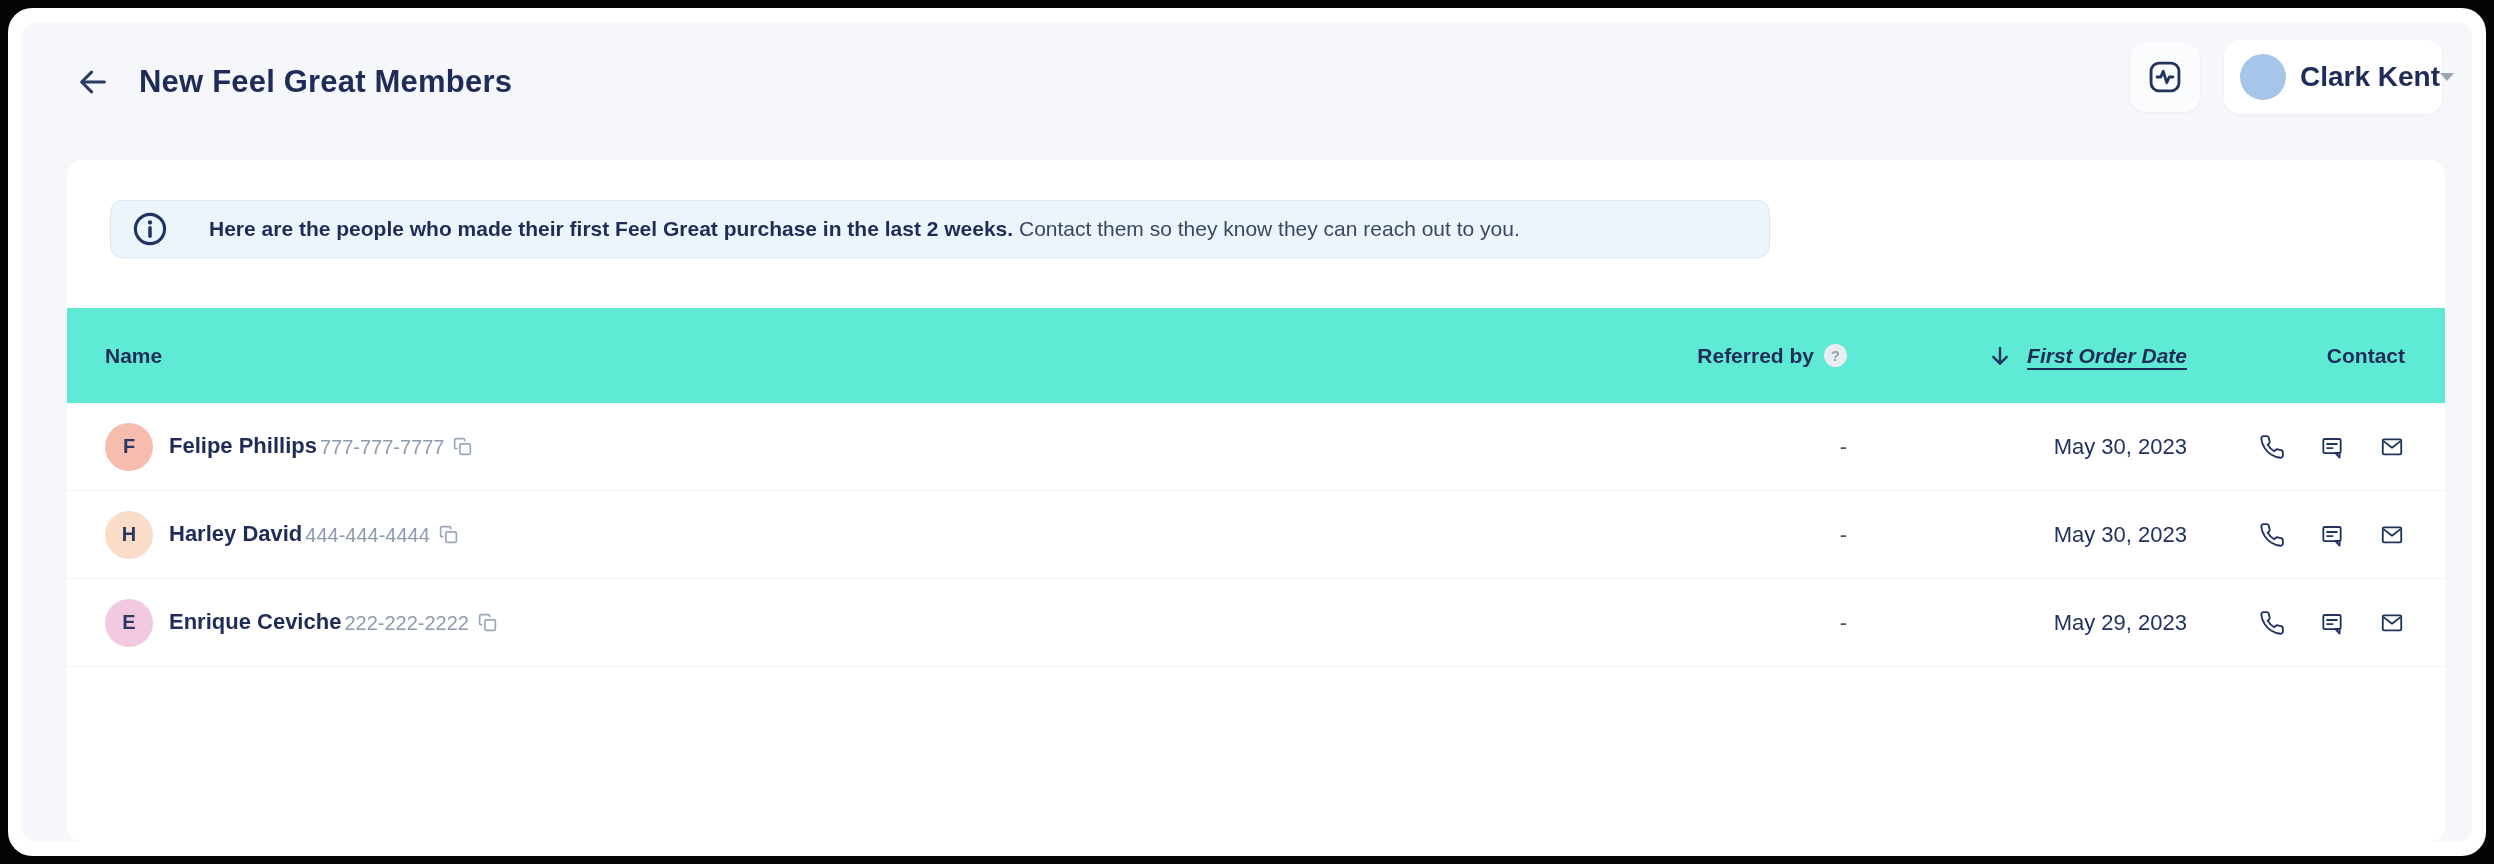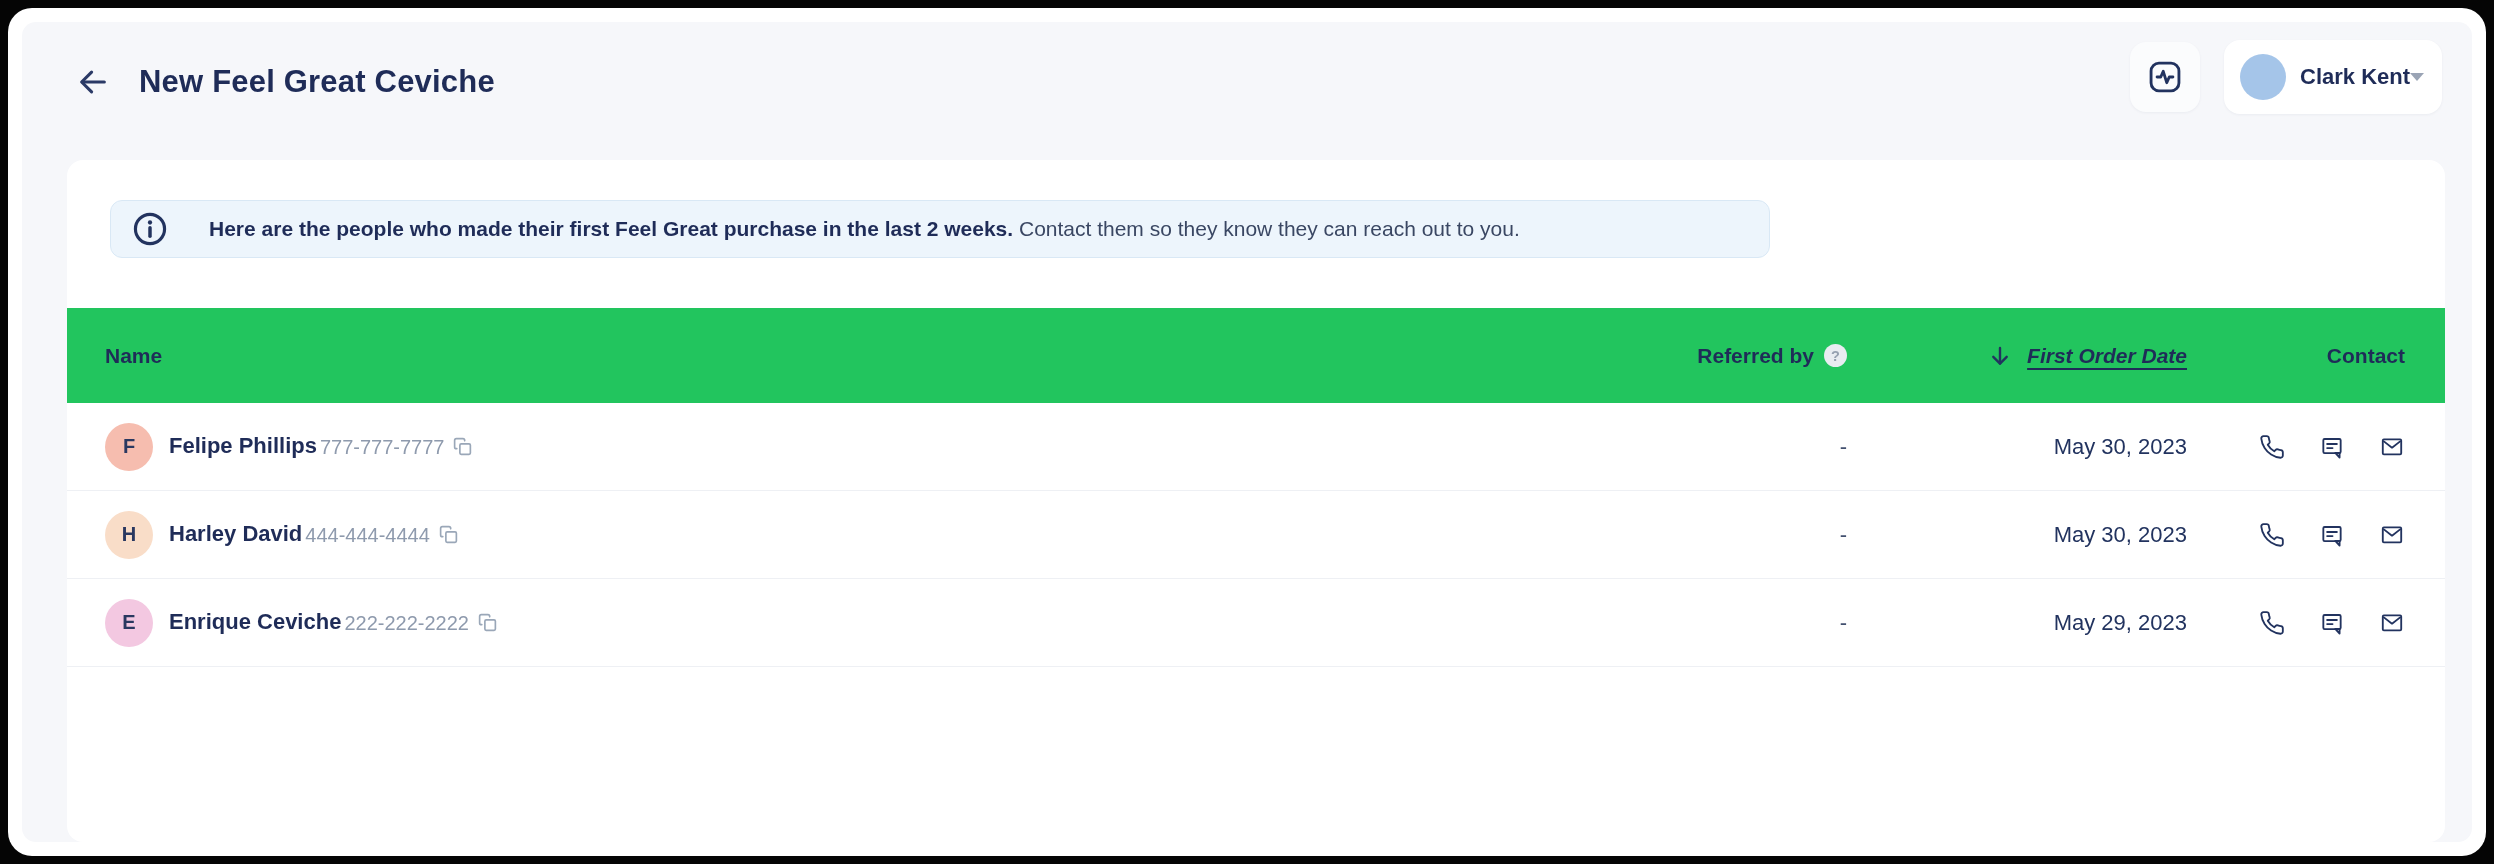--- a/index.html
+++ b/index.html
@@ -13,36 +13,36 @@
   .back-btn{width:36px;height:36px;display:flex;align-items:center;justify-content:center;cursor:pointer;background:none;border:none;padding:0;}
   .page-title{font-size:31px;font-weight:700;letter-spacing:.2px;color:#1F2C58;margin:0;}
 
   .activity-btn{position:absolute;top:20px;right:272px;width:70px;height:70px;background:#FBFCFD;border:none;
                 border-radius:16px;display:flex;align-items:center;justify-content:center;cursor:pointer;
                 box-shadow:0 1px 3px rgba(25,35,70,0.05);}
   .user-pill{position:absolute;top:18px;right:30px;width:218px;height:74px;background:#ffffff;border-radius:16px;
              display:flex;align-items:center;padding:0 18px 0 16px;box-sizing:border-box;cursor:pointer;
              box-shadow:0 1px 3px rgba(25,35,70,0.05);}
   .user-avatar{width:46px;height:46px;border-radius:50%;flex:0 0 auto;}
-  .user-name{font-size:22px;font-weight:700;color:#1F2C58;margin-left:14px;white-space:nowrap;}
+  .user-name{font-size:28px;font-weight:700;color:#1F2C58;margin-left:14px;white-space:nowrap;}
   .caret-down{width:0;height:0;border-left:7px solid transparent;border-right:7px solid transparent;
               border-top:8px solid #9AA4B5;margin-left:auto;}
 
   
   .card{position:absolute;left:45px;right:27px;top:138px;bottom:0;background:#ffffff;border-radius:16px;overflow:hidden;}
 
   .banner{position:absolute;left:43px;top:40px;width:1660px;height:58px;background:#EDF5FC;border:1px solid #D9E8F5;
           border-radius:12px;display:flex;align-items:center;box-sizing:border-box;padding-left:20px;}
   .banner-icon{flex:0 0 auto;display:flex;}
   .banner-text{margin-left:40px;font-size:21px;color:#3A4763;}
   .banner-text b{color:#1F2C58;font-weight:700;}
 
   
   .table{position:absolute;left:0;right:0;top:148px;}
-  .thead{height:95px;background:#22c55e;display:flex;align-items:center;padding:0 40px 0 38px;
+  .thead{height:95px;background:#5eead4;display:flex;align-items:center;padding:0 40px 0 38px;
          font-size:21px;font-weight:700;color:#1F2C58;}
   .trow{height:88px;background:#ffffff;display:flex;align-items:center;padding:0 40px 0 38px;
         border-bottom:1.5px solid #EEF0F4;box-sizing:border-box;}
   .c-name{flex:1;display:flex;align-items:center;min-width:0;}
   .c-ref{width:150px;display:flex;justify-content:flex-end;align-items:center;}
   .c-date{width:340px;display:flex;justify-content:flex-end;align-items:center;}
   .c-contact{width:218px;display:flex;justify-content:flex-end;align-items:center;gap:34px;}
 
   .help-badge{width:23px;height:23px;border-radius:50%;background:#E9ECF1;color:#96A0B0;font-size:14.5px;
               font-weight:700;display:flex;align-items:center;justify-content:center;margin-left:10px;cursor:pointer;}
@@ -68,21 +68,21 @@
 
       <div class="page-header">
         <button class="back-btn">
           <span style="display:flex;">
             <svg width="34" height="34" viewBox="0 0 24 24" fill="none" stroke="#2B3A66" stroke-width="2.2" stroke-linecap="round" stroke-linejoin="round">
               <line x1="20" y1="12" x2="4.5" y2="12"></line>
                 <polyline points="11,5 4,12 11,19"></polyline>
             </svg>
           </span>
         </button>
-        <h1 class="page-title">New Feel Great Ceviche</h1>
+        <h1 class="page-title">New Feel Great Members</h1>
       </div>
 
       <button class="activity-btn">
         <span style="display:flex;">
           <svg width="38" height="38" viewBox="0 0 24 24" fill="none" stroke="#22335F" stroke-width="1.8" stroke-linecap="round" stroke-linejoin="round">
             <rect x="3.2" y="3.2" width="17.6" height="17.6" rx="5"></rect>
             <path d="M7 12h2.3l1.6-3.6 2.2 7.2 1.6-3.6H17"></path>
           </svg>
         </span>
       </button>

